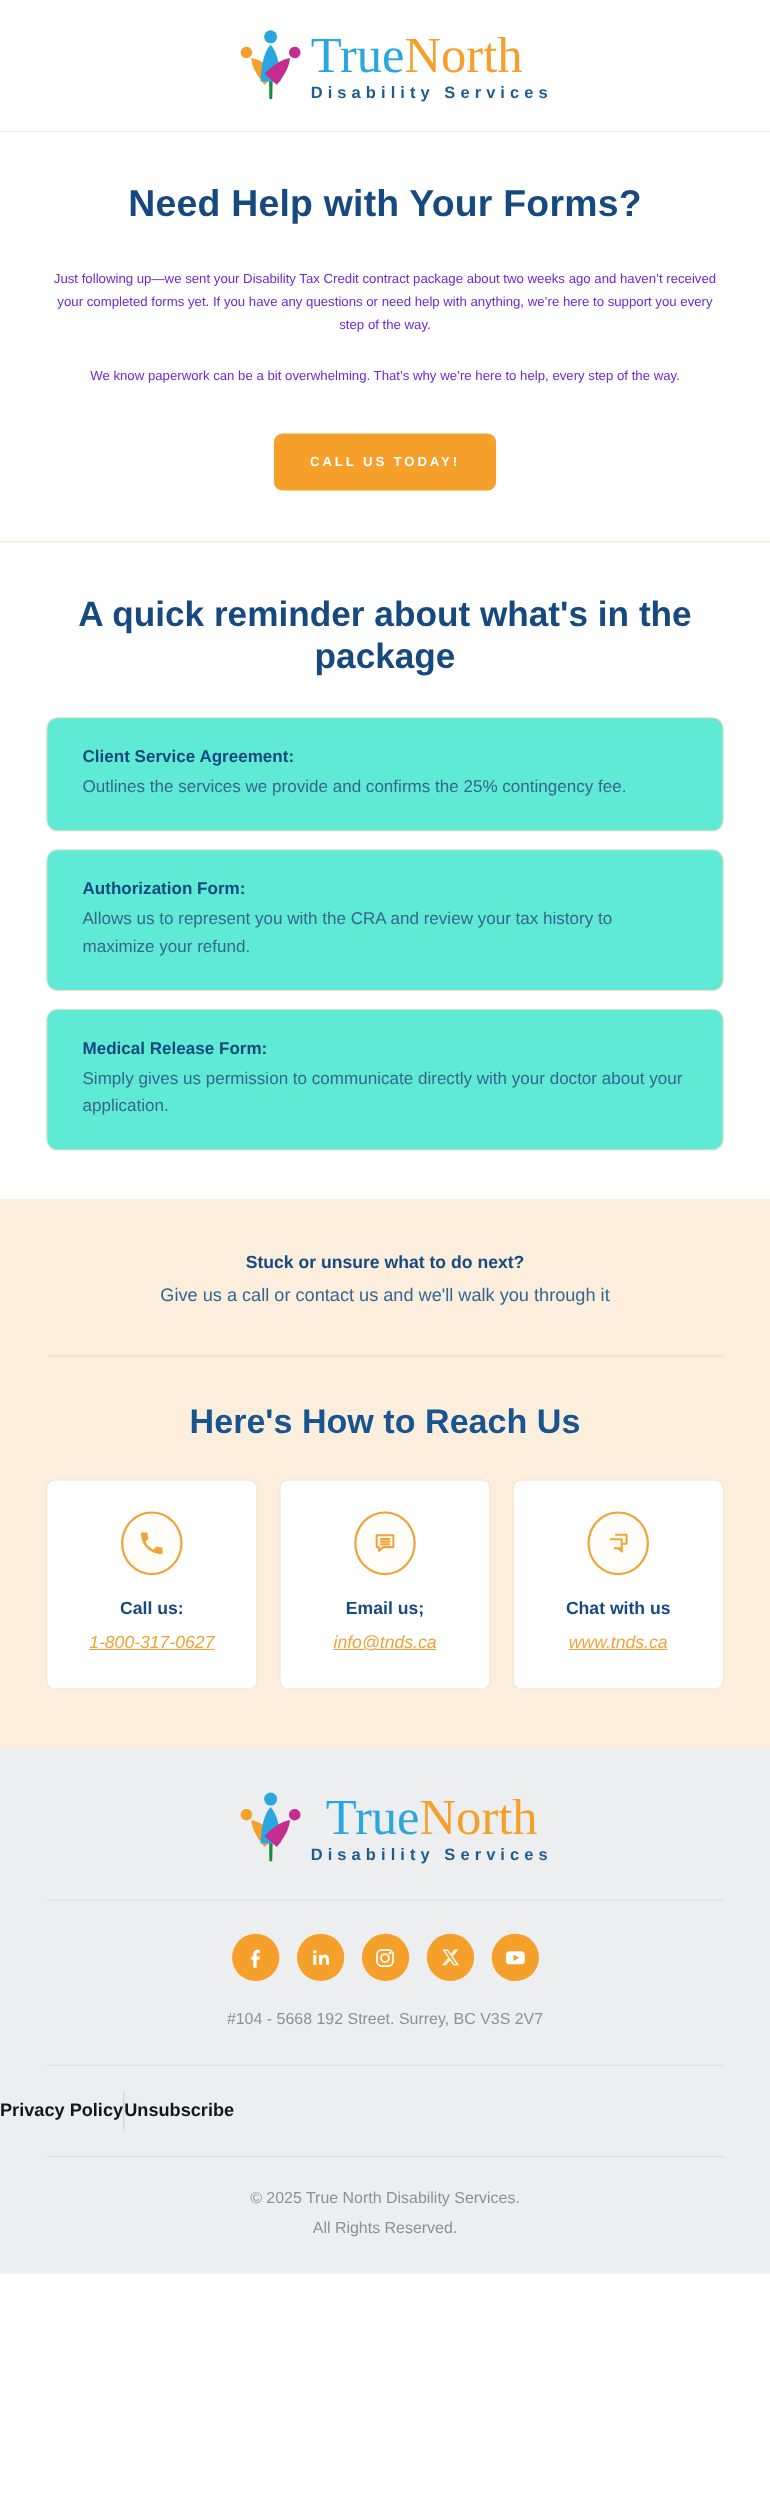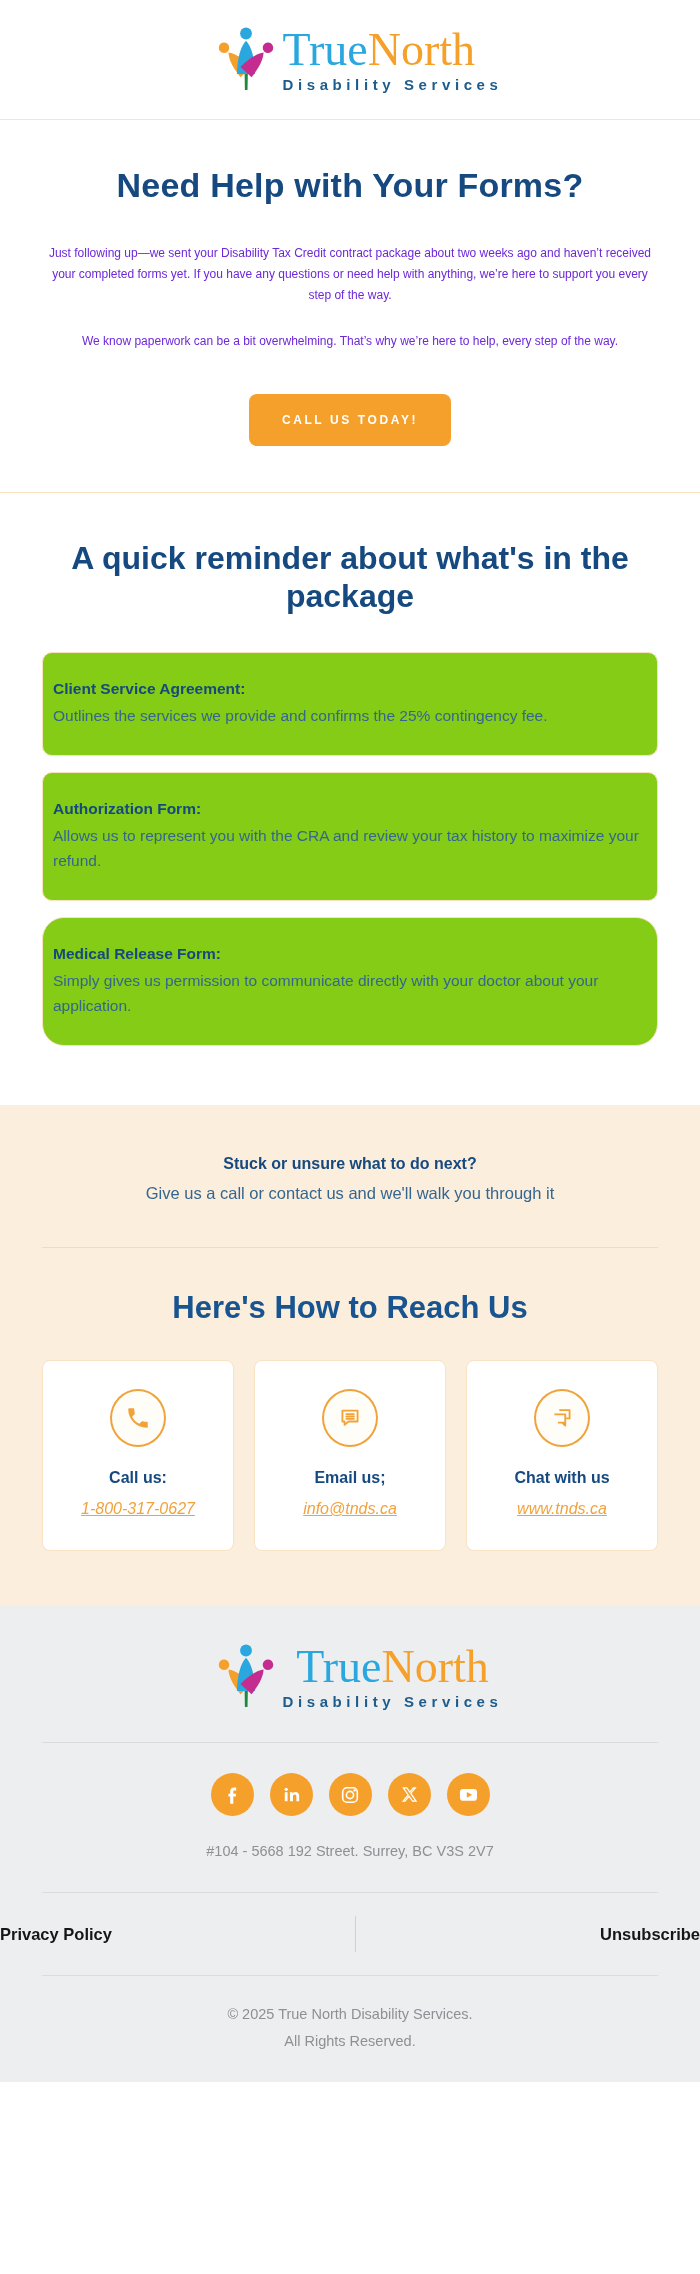--- a/index.html
+++ b/index.html
@@ -22,22 +22,22 @@
   .hero { padding:46px 44px 0; text-align:center; }
   .hero h1 { font-size:34px; color:#15497F; margin-bottom:38px; letter-spacing:.2px; }
   .hero p { font-size:12px; line-height:1.72; color:#6d28d9; margin-bottom:26px; }
   .cta { display:inline-block; margin:16px 0 46px; background:#F5A02B; color:#fff; font-weight:bold;
          font-size:12px; letter-spacing:2.6px; padding:19px 33px; border-radius:8px; cursor:pointer; }
   .divider-orange { border:none; border-top:1px solid #FAE4C2; }
 
   
   .package { padding:46px 42px 44px; }
   .package h2 { text-align:center; font-size:32px; line-height:1.2; color:#15497F; margin-bottom:36px; }
-  .pkg-card { background:#84cc16; border:1px solid #F8E2C1; border-radius:10px; padding:27px 10px; margin-bottom:16px; font-size:15.5px; }
-  .pkg-card:last-child { margin-bottom:15px;border-radius:22px; }
+  .pkg-card { background:#5eead4; border:1px solid #F8E2C1; border-radius:10px; padding:27px 32px; margin-bottom:16px; font-size:15.5px; }
+  .pkg-card:last-child { margin-bottom:0; }
   .pkg-title { color:#15497F; font-weight:bold; margin-bottom:5px; }
   .pkg-body { color:#35668F; line-height:1.62; }
 
   
   .beige { background:#FBEEDC; padding:50px 42px 54px; text-align:center; }
   .beige h2 { font-size:31px; color:#15497F; margin-bottom:34px; }
   .lead-bold { font-size:16px; font-weight:bold; color:#15497F; margin-bottom:11px; }
   .lead { font-size:16.5px; color:#35668F; }
   .beige-divider { border:none; border-top:1px solid #F0DCBC; margin:44px 0 42px; }
   .reach-title { color:#175490 !important; }
@@ -50,21 +50,21 @@
   .closing { margin-top:46px; font-size:16px; line-height:1.95; color:#35668F; }
   .closing strong { color:#15497F; }
 
   
   .site-footer { background:#EDEEF0; text-align:center; padding-top:38px; }
   .site-footer .logo { margin-bottom:32px; }
   .f-divider { border:none; border-top:1px solid #DBDCDE; margin:0 42px; }
   .social-row { display:flex; justify-content:center; gap:16px; padding:30px 0 27px; }
   .social { width:43px; height:43px; border-radius:50%; background:#F5A02B; display:flex; align-items:center; justify-content:center; cursor:pointer; }
   .address { color:#8D9094; font-size:14.5px; padding-bottom:33px; }
-  .links-row { display:flex; justify-content:space-between; align-items:center; padding:23px 0; }
+  .links-row { display:flex; justify-content:flex-start; align-items:center; padding:23px 0; }
   .footer-link { font-weight:bold; font-size:16.5px; color:#161616; cursor:pointer; }
   .vsep { width:1px; height:36px; background:#CFD0D3; }
   .copyright { color:#8D9094; font-size:14.5px; line-height:1.85; padding:25px 0 27px; }
 </style>
 </head>
 <body>
 
 <div class="page">
 
   <header class="site-header">

